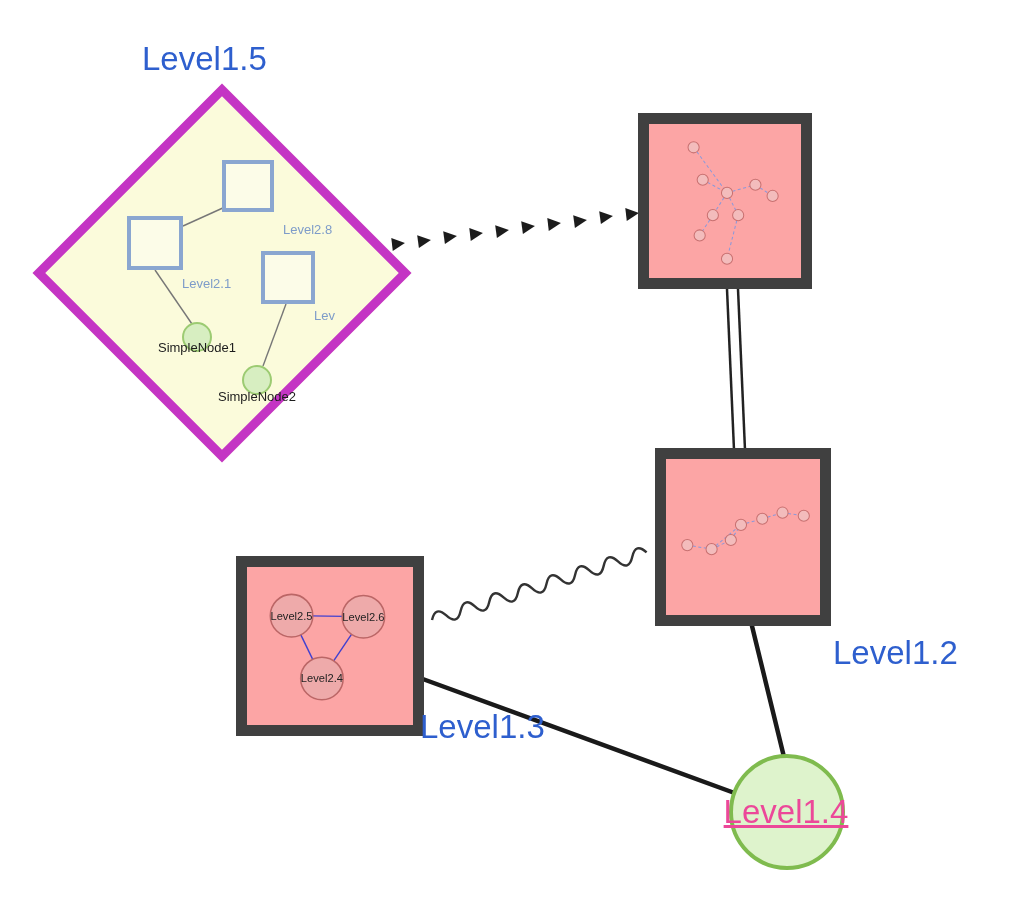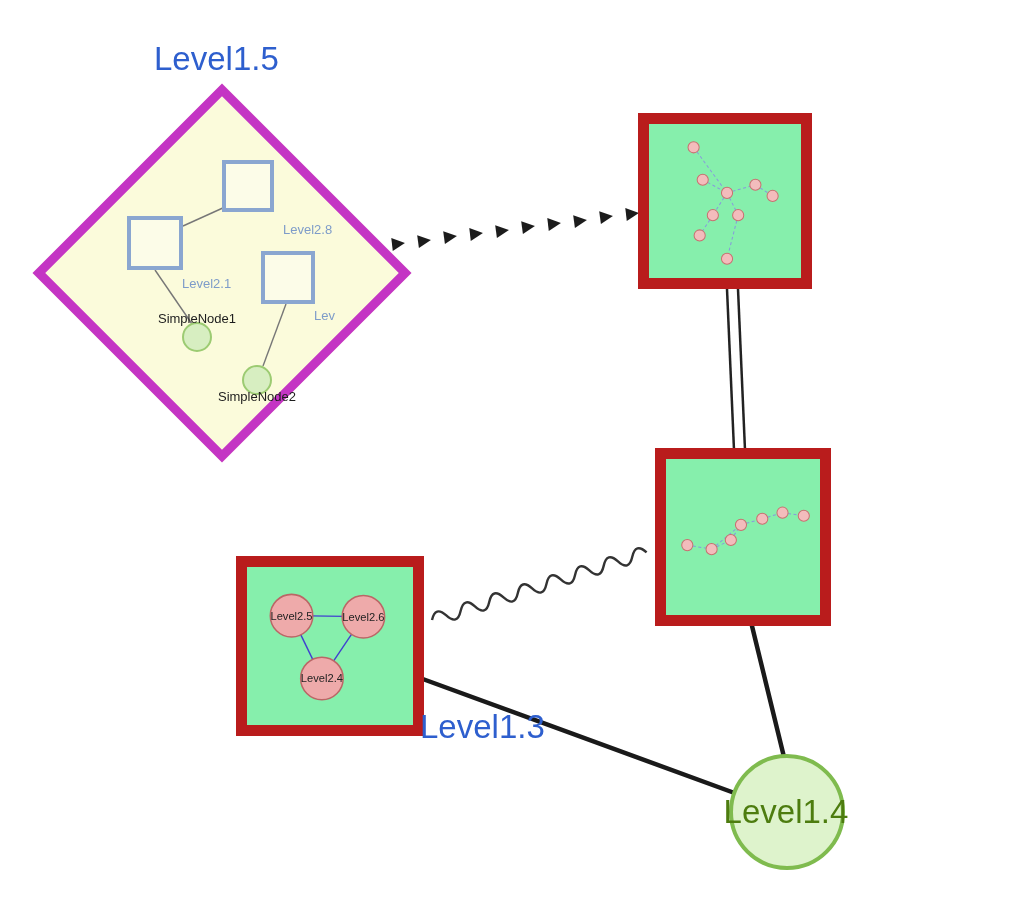--- a/index.html
+++ b/index.html
@@ -24,28 +24,28 @@
   }
   .simple-node{
     position:absolute;border-radius:50%;background:#d7eec1;border:2px solid #9ccb72;
     box-sizing:border-box;z-index:4;
   }
   .simple-label{
     position:absolute;font-size:13px;color:#1c1c1c;transform:translate(-50%,-50%);
     white-space:nowrap;z-index:5;
   }
   .group-box{
-    position:absolute;background:#86efac;border:11px solid #b91c1c;
+    position:absolute;background:#fca5a5;border:11px solid #404040;
     box-sizing:border-box;z-index:4;
   }
   .group-box svg{display:block;width:100%;height:100%;}
   .big-label{
     position:absolute;font-size:33px;color:#2e5fce;white-space:nowrap;z-index:5;
   }
-  .big-label.dark{color:#4d7c0f;transform:translate(-50%,-50%);}
+  .big-label.dark{color:#ec4899;transform:translate(-50%,-50%);text-decoration:underline;}
   .green-circle{
     position:absolute;left:729px;top:754px;width:116px;height:116px;
     border-radius:50%;background:#def3cc;border:4px solid #7fbb4e;
     box-sizing:border-box;z-index:4;
   }
   .mini-node{fill:#f3bcbc;stroke:#c87070;stroke-width:1;}
   .mini-edge{stroke:#8899dd;stroke-width:1;stroke-dasharray:3 2.5;fill:none;}
   .tri-node{fill:#eeaaaa;stroke:#bb6666;stroke-width:1.5;}
   .tri-edge{stroke:#4040d0;stroke-width:1.4;}
   .tri-text{font-size:11px;fill:#222;text-anchor:middle;font-family:"Liberation Sans","DejaVu Sans",sans-serif;}
@@ -93,21 +93,21 @@
   <div class="inner-sq" style="left:222px;top:160px;width:52px;height:52px"></div>
   <div class="inner-sq" style="left:127px;top:216px;width:56px;height:54px"></div>
   <div class="inner-sq" style="left:261px;top:251px;width:54px;height:53px"></div>
 
   <div class="inner-label" style="left:283px;top:222px">Level2.8</div>
   <div class="inner-label" style="left:182px;top:276px">Level2.1</div>
   <div class="inner-label" style="left:314px;top:308px">Lev</div>
 
   <div class="simple-node" style="left:182px;top:322px;width:30px;height:30px"></div>
   <div class="simple-node" style="left:242px;top:365px;width:30px;height:30px"></div>
-  <div class="simple-label" style="left:197px;top:318px">SimpleNode1</div>
+  <div class="simple-label" style="left:197px;top:347px">SimpleNode1</div>
   <div class="simple-label" style="left:257px;top:396px">SimpleNode2</div>
 
   <div class="group-box" style="left:638px;top:113px;width:174px;height:176px">
     <svg viewBox="0 0 150 152">
       <g>
         <line class="mini-edge" x1="44" y1="23" x2="77" y2="68"></line>
         <line class="mini-edge" x1="53" y1="55" x2="77" y2="68"></line>
         <line class="mini-edge" x1="77" y1="68" x2="105" y2="60"></line>
         <line class="mini-edge" x1="105" y1="60" x2="122" y2="71"></line>
         <line class="mini-edge" x1="77" y1="68" x2="63" y2="90"></line>
@@ -165,17 +165,18 @@
         <circle class="tri-node" cx="74" cy="110" r="21"></circle>
         <text class="tri-text" x="44" y="52">Level2.5</text>
         <text class="tri-text" x="115" y="53">Level2.6</text>
         <text class="tri-text" x="74" y="114">Level2.4</text>
       </g>
     </svg>
   </div>
 
   <div class="green-circle"></div>
 
-  <div class="big-label" style="left:154px;top:40px">Level1.5</div>
+  <div class="big-label" style="left:142px;top:40px">Level1.5</div>
+  <div class="big-label" style="left:833px;top:634px">Level1.2</div>
   <div class="big-label" style="left:420px;top:708px">Level1.3</div>
   <div class="big-label dark" style="left:786px;top:812px">Level1.4</div>
 
 </div>
 
 </body></html>

